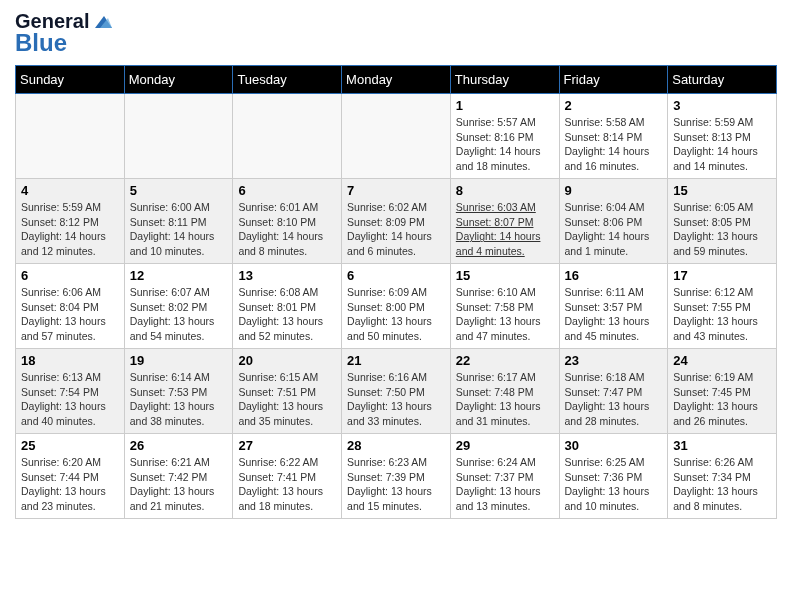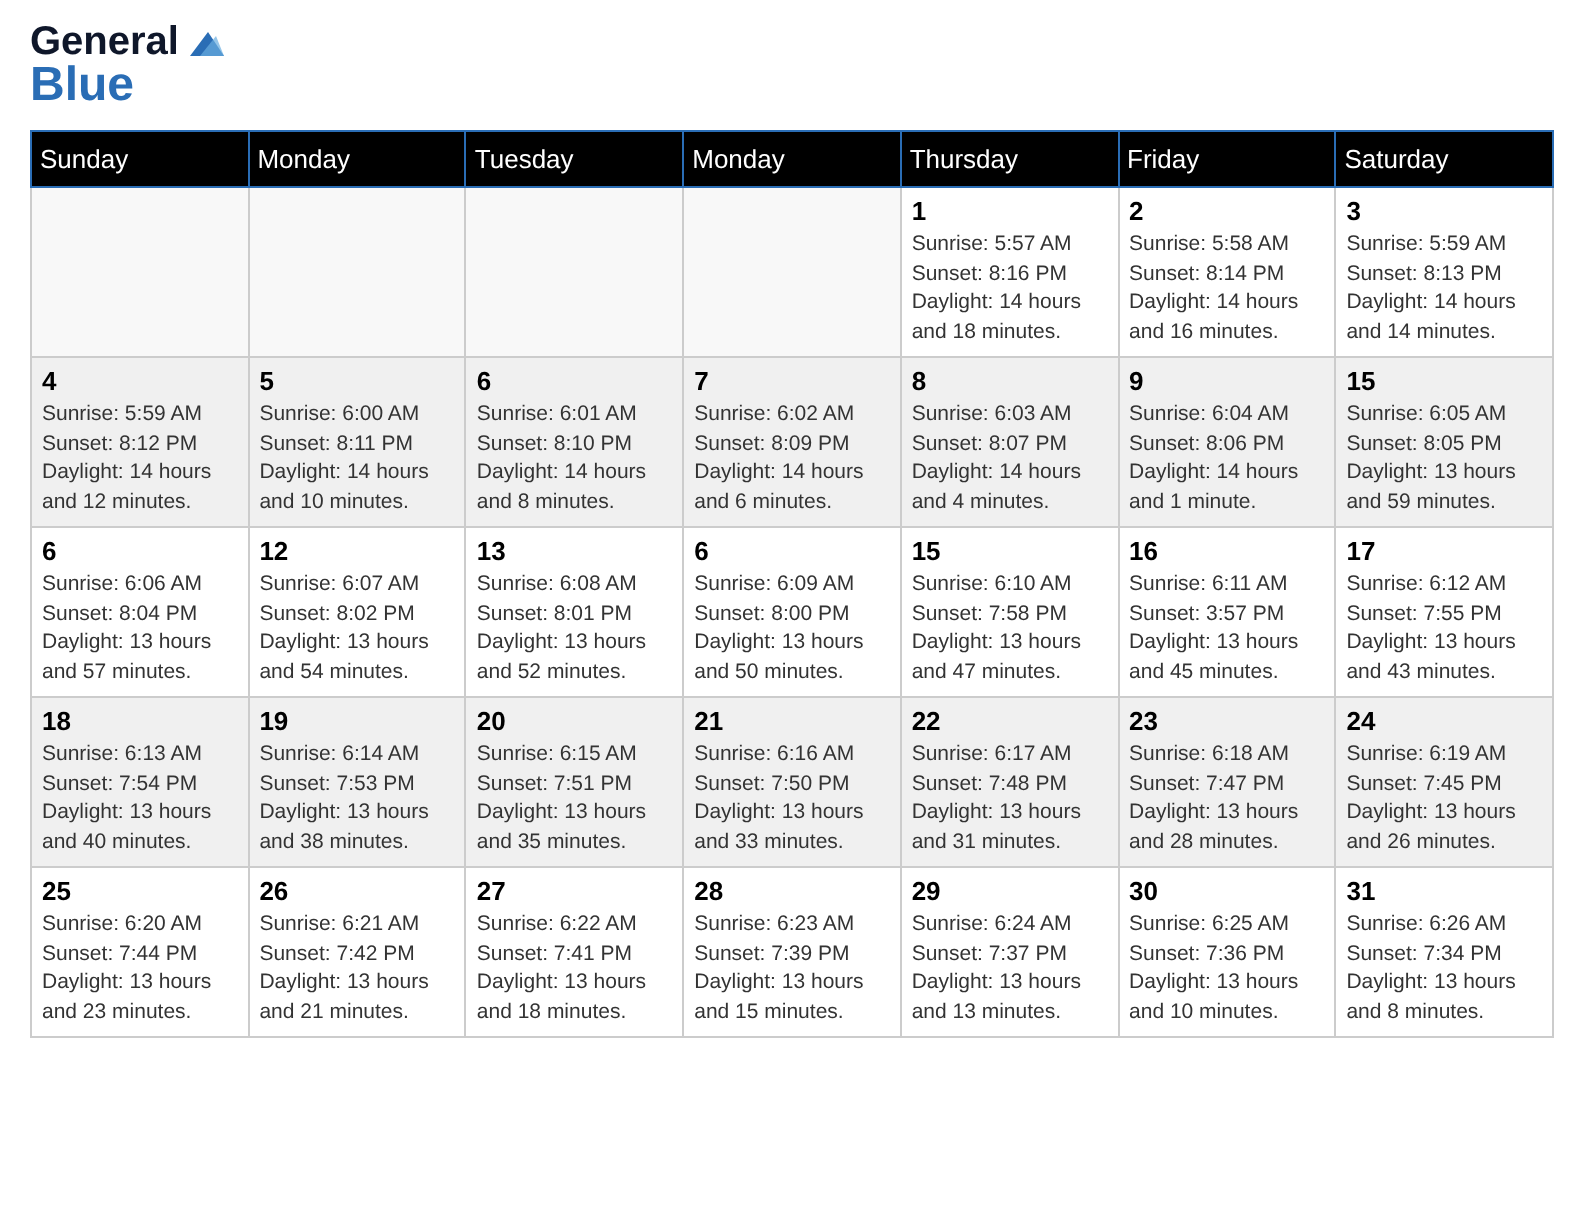--- a/index.html
+++ b/index.html
@@ -130,21 +130,21 @@
 Daylight: 14 hours
 and 10 minutes.</span></td>
         <td><span class="day-number">6</span><span class="day-info" style="white-space: pre-line;">Sunrise: 6:01 AM
 Sunset: 8:10 PM
 Daylight: 14 hours
 and 8 minutes.</span></td>
         <td><span class="day-number">7</span><span class="day-info" style="white-space: pre-line;">Sunrise: 6:02 AM
 Sunset: 8:09 PM
 Daylight: 14 hours
 and 6 minutes.</span></td>
-        <td><span class="day-number">8</span><span class="day-info" style="white-space: pre-line;">Sunrise: 6:03 AM
+        <td><span class="day-number">8</span><span class="day-info" style="white-space: pre-line; text-decoration: underline;">Sunrise: 6:03 AM
 Sunset: 8:07 PM
 Daylight: 14 hours
 and 4 minutes.</span></td>
         <td><span class="day-number">9</span><span class="day-info" style="white-space: pre-line;">Sunrise: 6:04 AM
 Sunset: 8:06 PM
 Daylight: 14 hours
 and 1 minute.</span></td>
         <td><span class="day-number">15</span><span class="day-info" style="white-space: pre-line;">Sunrise: 6:05 AM
 Sunset: 8:05 PM
 Daylight: 13 hours

